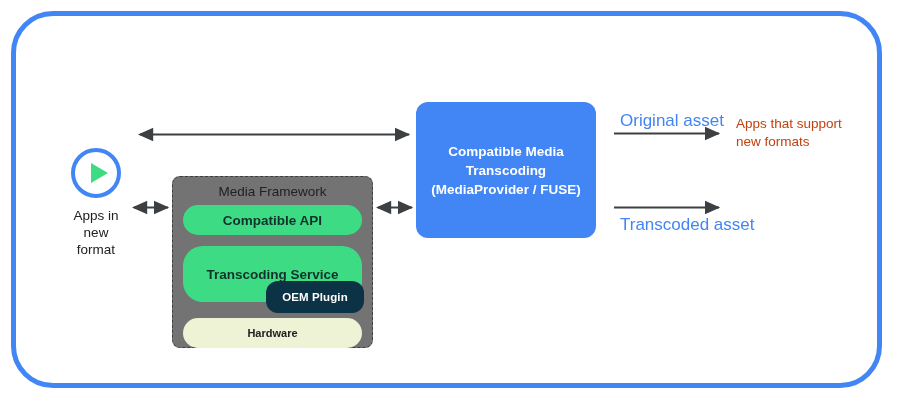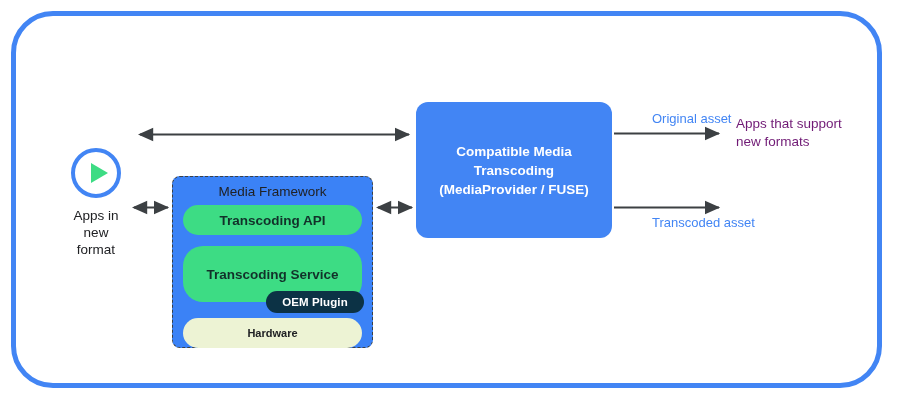--- a/index.html
+++ b/index.html
@@ -71,21 +71,21 @@
   
   #media-framework {
     position: absolute;
     left: 172px;
     top: 176px;
     width: 201px;
     height: 172px;
     box-sizing: border-box;
     border: 1.6px dashed #3c4043;
     border-radius: 8px;
-    background: #3b82f6;
+    background: #737373;
   }
   #media-framework-title {
     text-align: center;
     font-size: 13.5px;
     color: #202124;
     margin-top: 7px;
     margin-bottom: 6px;
   }
   .stack {
     position: relative;
@@ -114,21 +114,21 @@
     font-weight: bold;
     font-size: 13.5px;
     position: relative;
     margin-bottom: 16px;
   }
   #oem-plugin {
     position: absolute;
     right: -2px;
     bottom: -11px;
     width: 98px;
-    height: 22px;
+    height: 32px;
     border-radius: 12px;
     background: #0C3245;
     color: #ffffff;
     font-size: 11.5px;
     font-weight: bold;
     display: flex;
     align-items: center;
     justify-content: center;
     letter-spacing: 0.1px;
   }
@@ -138,21 +138,21 @@
     color: #202124;
     font-size: 11px;
     font-weight: bold;
   }
 
   
   #cmt-box {
     position: absolute;
     left: 416px;
     top: 102px;
-    width: 196px;
+    width: 180px;
     height: 136px;
     background: #4285F4;
     border-radius: 12px;
     color: #ffffff;
     font-weight: bold;
     font-size: 13.5px;
     line-height: 19px;
     display: flex;
     align-items: center;
     justify-content: center;
@@ -167,30 +167,29 @@
     top: 0;
     width: 898px;
     height: 404px;
     pointer-events: none;
   }
 
   
   .asset-label {
     position: absolute;
     color: #4285F4;
-    font-size: 13px;
+    font-size: 17px;
     white-space: nowrap;
-    margin-left: 32px;
   }
   #original-asset-label { left: 620px; top: 111px; }
   #transcoded-asset-label { left: 620px; top: 215px; }
 
   .apps-label {
     position: absolute;
-    color: #701a75;
+    color: #c2410c;
     font-size: 13.5px;
     line-height: 17.5px;
     white-space: pre-line;
   }
   #apps-supported-label { left: 736px; top: 115px; }
   #apps-unsupported-label { left: 736px; top: 190px; }
 </style>
 </head>
 <body>
 
@@ -203,21 +202,21 @@
       <div class="tri"></div>
     </div>
     <div id="video-caption">Apps in
 new
 format</div>
   </div>
 
   <div id="media-framework">
     <div id="media-framework-title">Media Framework</div>
     <div class="stack">
-      <div class="pill" id="transcoding-api">Transcoding API</div>
+      <div class="pill" id="transcoding-api">Compatible API</div>
       <div class="pill" id="transcoding-service">
         <span>Transcoding Service</span>
         <div id="oem-plugin">OEM Plugin</div>
       </div>
       <div class="pill" id="hardware">Hardware</div>
     </div>
   </div>
 
   <div id="cmt-box">Compatible Media
 Transcoding

